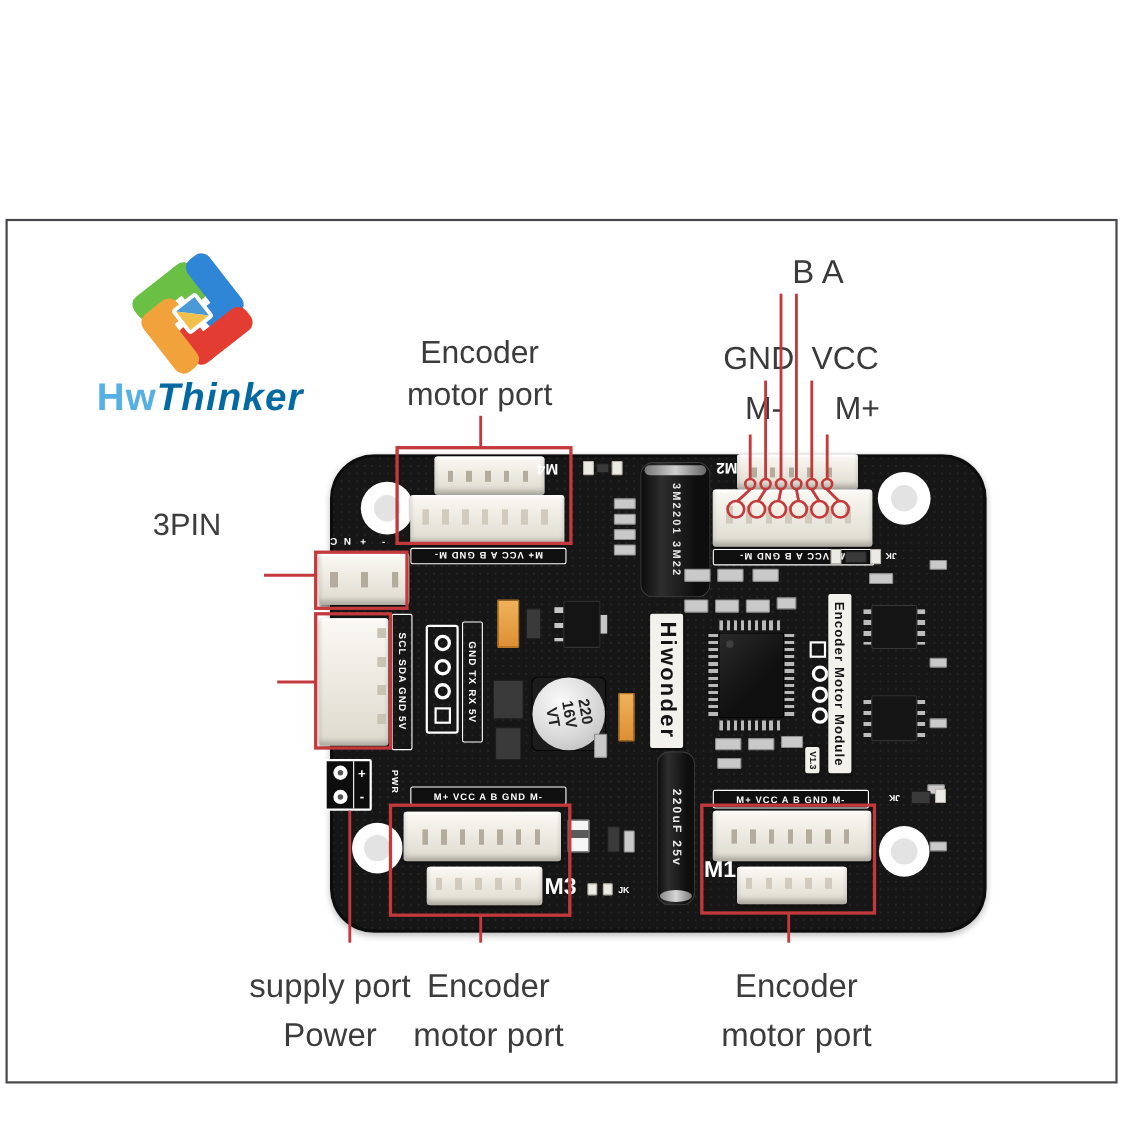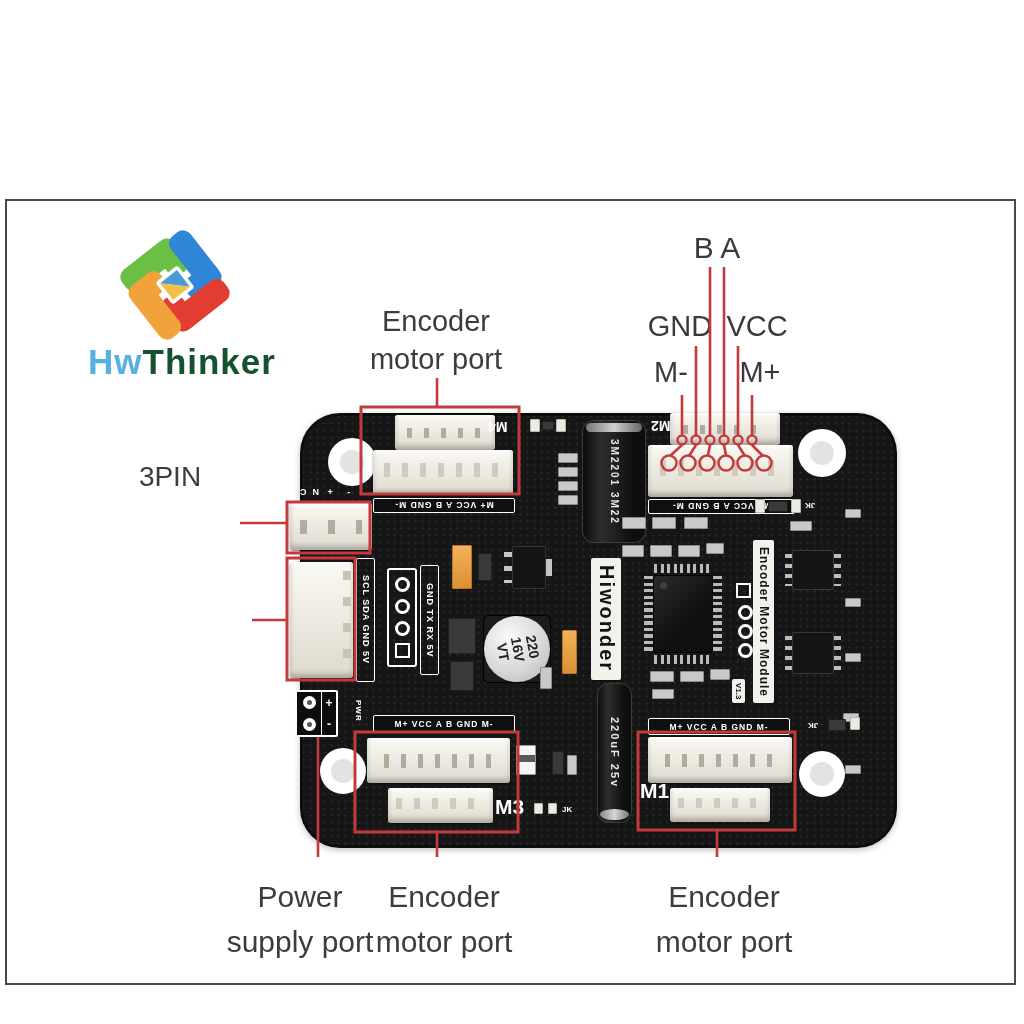--- a/index.html
+++ b/index.html
@@ -5,28 +5,28 @@
   html,body{margin:0;padding:0;background:#fff;}
   .canvas{position:relative;width:1024px;height:1024px;background:#fff;overflow:hidden;
           font-family:"Liberation Sans",sans-serif;}
   .frame{position:absolute;left:5px;top:199px;width:1011px;height:786px;
          border:2px solid #47474c;box-sizing:border-box;background:#fff;}
   
   .logo-icon{position:absolute;left:116px;top:226px;width:118px;height:118px;}
   .logo-text{position:absolute;left:88px;top:342px;width:190px;font-size:35px;font-weight:bold;
              letter-spacing:1px;white-space:nowrap;}
   .logo-text .hw{color:#55b0e4;}
-  .logo-text .thinker{color:#14532d;}
+  .logo-text .thinker{color:#0369a1;font-style:italic;}
   
   .lbl{position:absolute;color:#3c3c3c;text-align:center;}
   .lbl span{display:block;}
   .lbl-top{font-size:29px;line-height:38px;}
   .lbl-bottom{font-size:30px;line-height:45px;}
   .lbl-left{font-size:28px;line-height:42px;text-align:center;}
-  .pinlbl{position:absolute;color:#3a3a3a;font-size:29px;text-align:center;white-space:nowrap;}
+  .pinlbl{position:absolute;color:#3a3a3a;font-size:29px;text-align:right;white-space:nowrap;}
   
   .board{position:absolute;left:300px;top:413px;width:597px;height:435px;background:#161616;
          border-radius:40px;box-shadow:inset 0 0 0 3px #0d0d0d, 0 2px 6px rgba(0,0,0,.25);
          background-image:radial-gradient(rgba(255,255,255,.065) 1.2px, transparent 1.4px);
          background-size:7px 7px;}
   .hole{position:absolute;background:#fff;border-radius:50%;}
   .hole::after{content:"";position:absolute;inset:24%;background:#e3e3e3;border-radius:50%;}
   .conn{position:absolute;background:linear-gradient(180deg,#fbf9f4,#ddd9cd);border-radius:3px;
         box-shadow:inset 0 -4px 5px rgba(0,0,0,.22), inset 0 2px 2px rgba(255,255,255,.9), 0 1px 2px rgba(0,0,0,.5);}
   .nubrow{position:absolute;left:12%;right:12%;top:36%;height:30%;
@@ -140,22 +140,22 @@
     <span>A</span>
   </div>
   <div class="pinlbl" style="left:638px;top:310px;width:84px;">GND</div>
   <div class="pinlbl" style="left:715px;top:310px;width:84px;">VCC</div>
   <div class="pinlbl" style="left:631px;top:356px;width:80px;">M-</div>
   <div class="pinlbl" style="left:720px;top:356px;width:80px;">M+</div>
   <div class="lbl lbl-left" style="left:70px;top:456px;width:200px;">
     <span>3PIN</span>
   </div>
   <div class="lbl lbl-bottom" style="left:190px;top:874px;width:220px;">
+    <span>supply port</span>
     <span>Power</span>
-    <span>supply port</span>
   </div>
   <div class="lbl lbl-bottom" style="left:334px;top:874px;width:220px;">
     <span>Encoder</span>
     <span>motor port</span>
   </div>
   <div class="lbl lbl-bottom" style="left:614px;top:874px;width:220px;">
     <span>Encoder</span>
     <span>motor port</span>
   </div>
 

